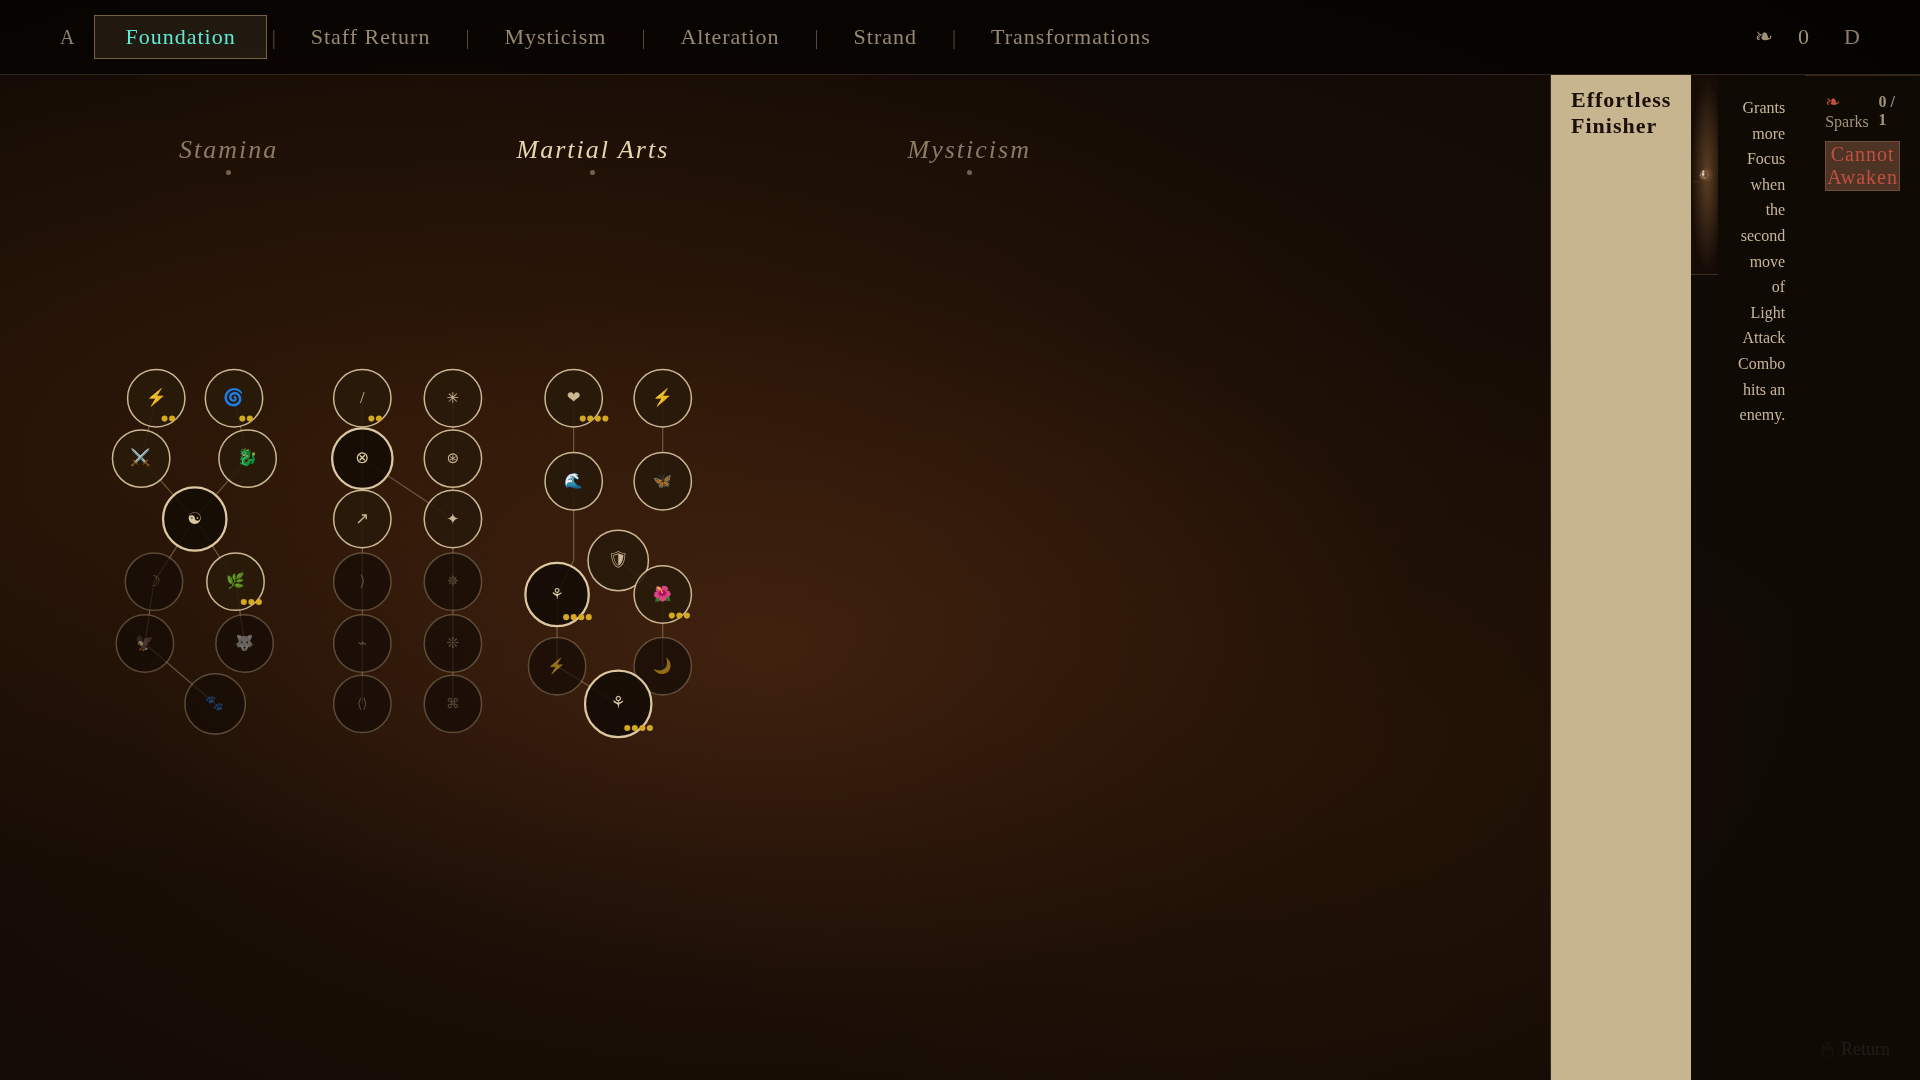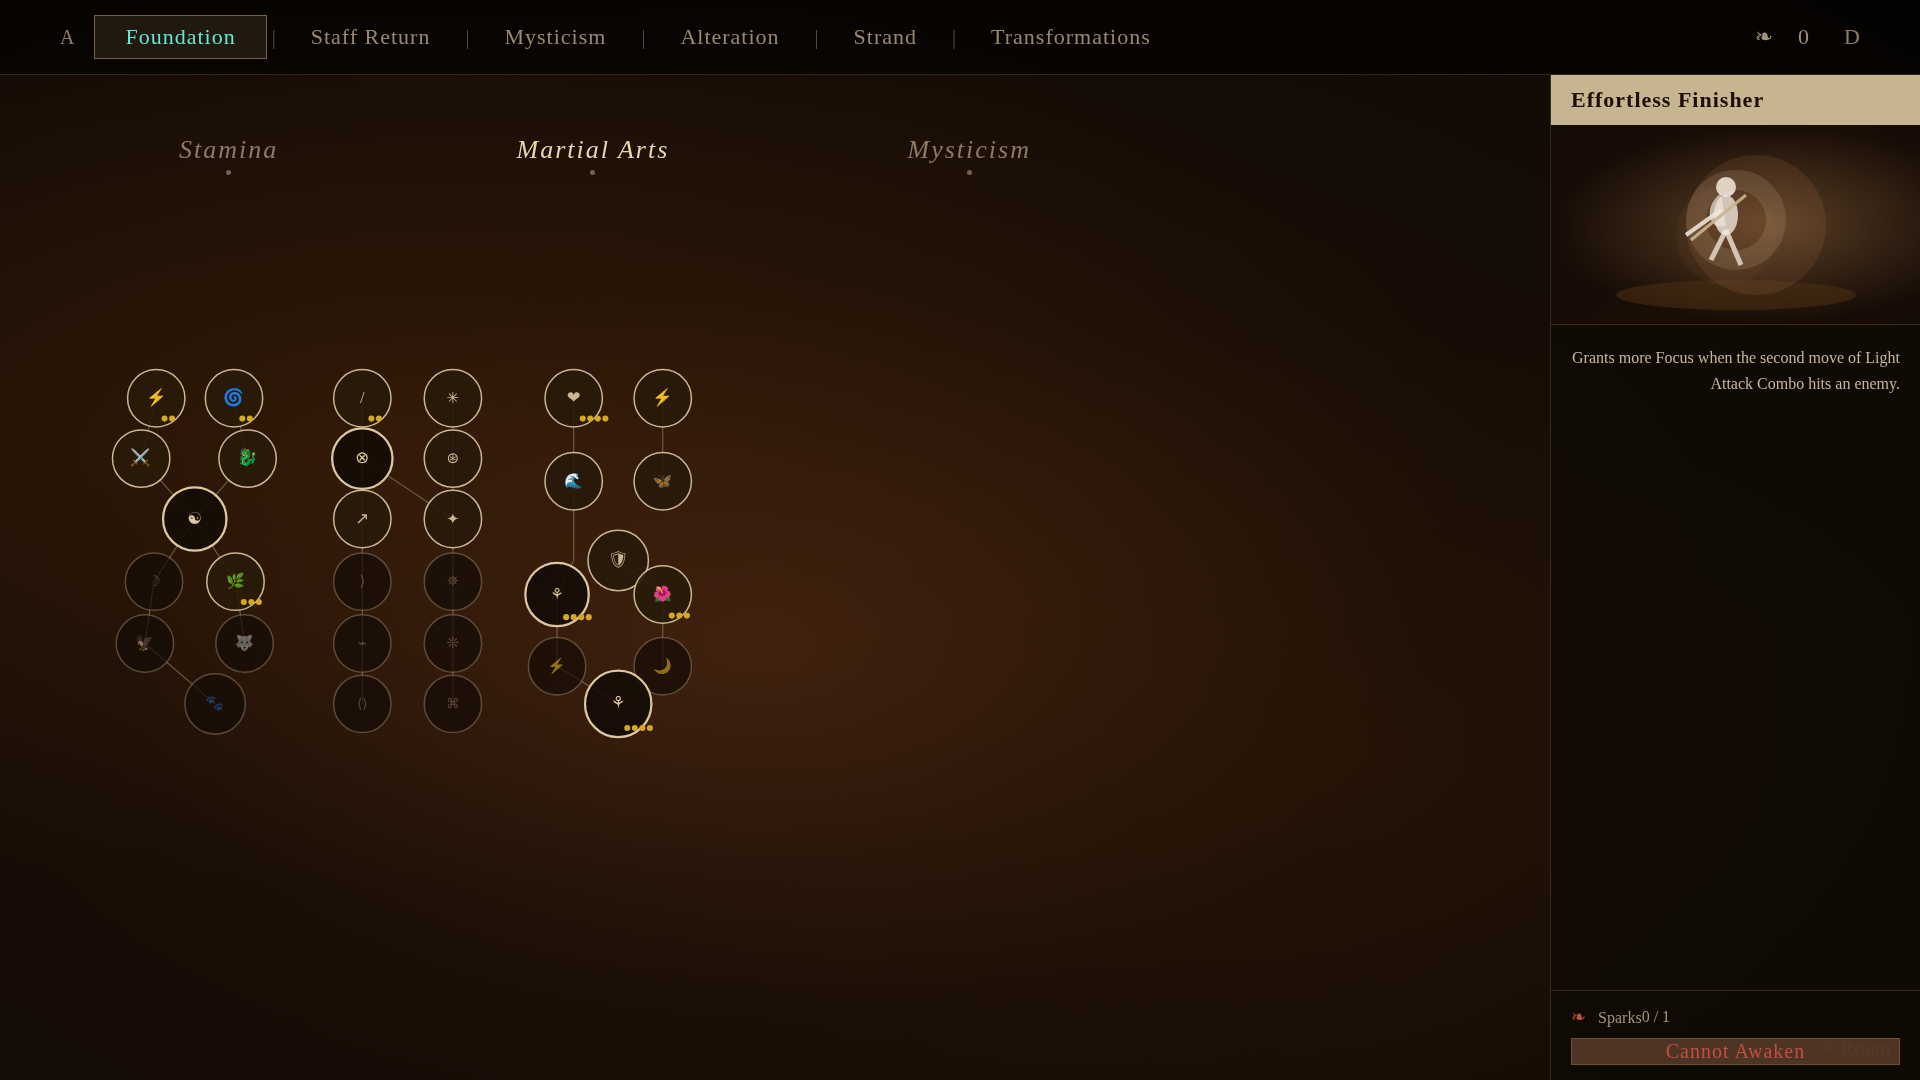--- a/index.html
+++ b/index.html
@@ -144,21 +144,21 @@
       height: 100%;
     }
 
     
     .detail-panel {
       width: 370px;
       background: rgba(15,10,5,0.85);
       border-left: 1px solid rgba(150,120,80,0.3);
       position: relative;
       display: flex;
-      flex-direction: column;
+      flex-direction: row;
     }
 
     .detail-title {
       background: rgba(220,200,160,0.9);
       color: #1a0e06;
       font-size: 22px;
       padding: 12px 20px;
       letter-spacing: 1px;
       font-weight: bold;
     }
@@ -201,20 +201,21 @@
     }
 
     .sparks-icon {
       margin-right: 8px;
       color: #c0523a;
       font-size: 18px;
     }
 
     .sparks-count {
       color: rgba(200,180,150,0.8);
+      font-weight: bold;
     }
 
     .cannot-awaken-btn {
       width: 100%;
       background: rgba(120,80,60,0.6);
       border: 1px solid rgba(150,100,70,0.5);
       color: #c05040;
       font-size: 20px;
       padding: 1px;
       letter-spacing: 1px;

